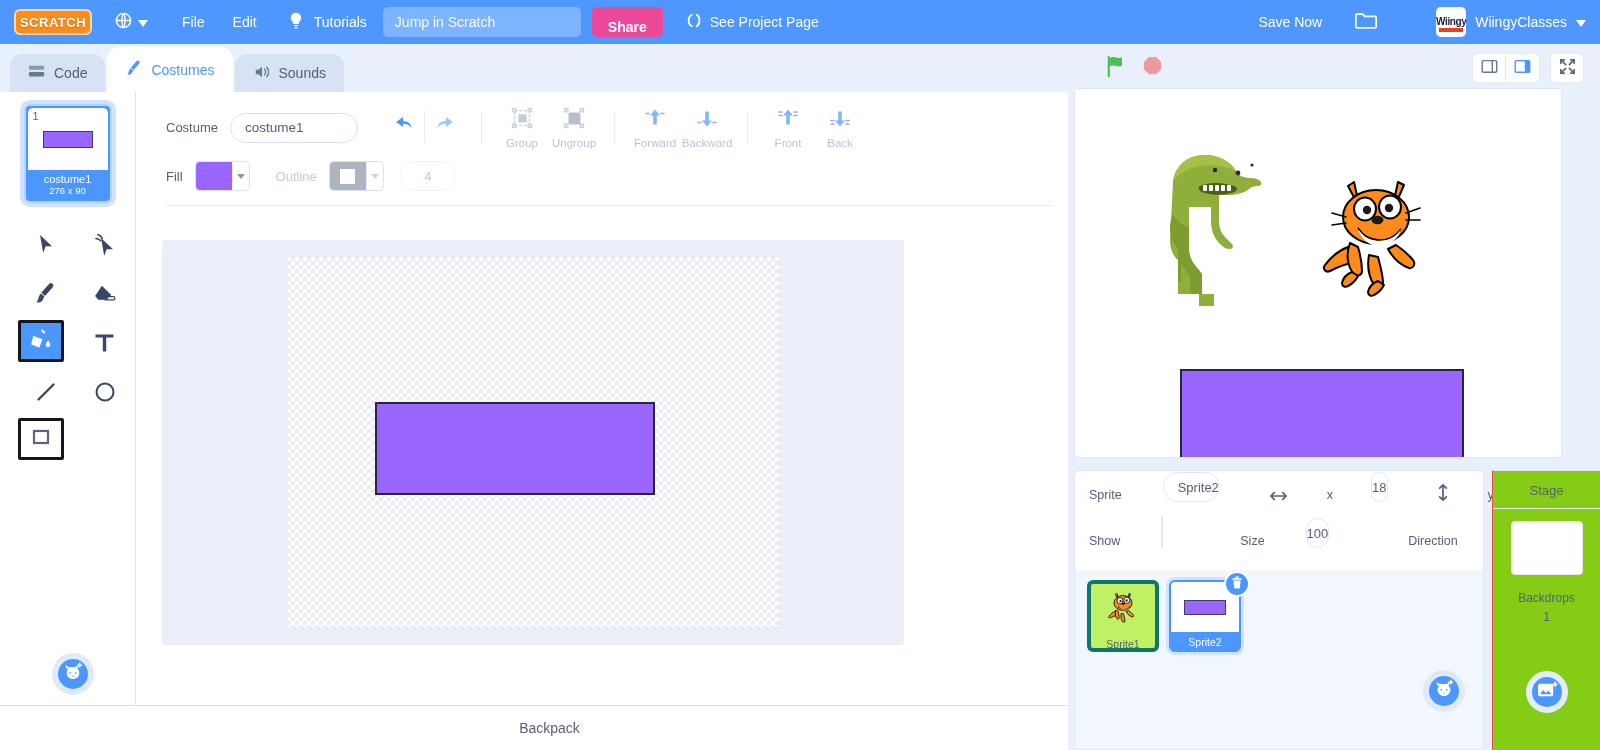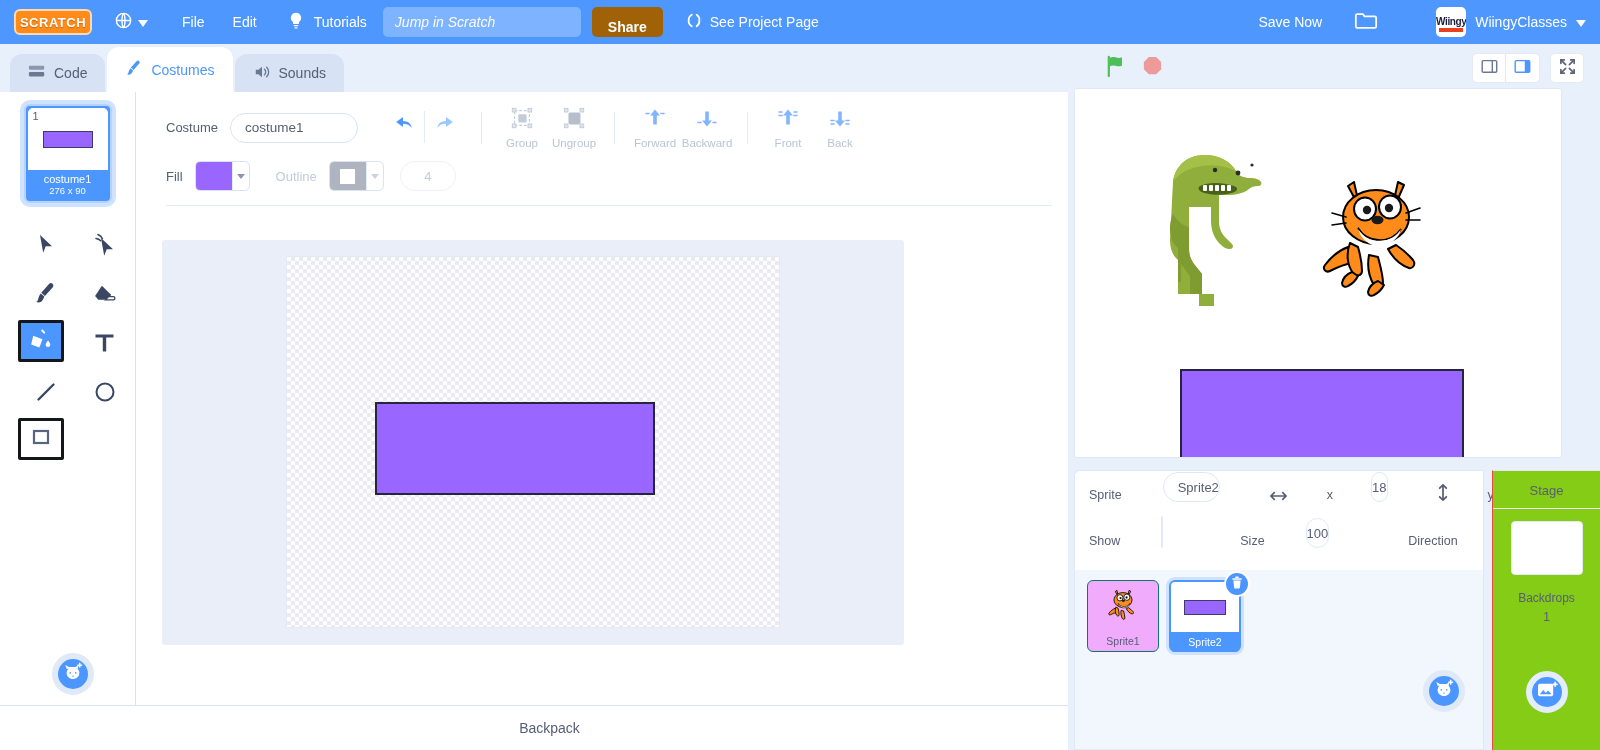--- a/index.html
+++ b/index.html
@@ -29,25 +29,24 @@
   .menu-item {
     color: #fff; font-size: 14px; padding: 6px 14px; cursor: pointer;
     border-radius: 4px; white-space: nowrap;
   }
   .menu-tutorials { display: flex; align-items: center; gap: 7px; margin-left: 16px; }
   .project-title {
     margin-left: 14px; width: 198px; height: 30px; border-radius: 5px;
     background: rgba(255,255,255,.28); border: none; color: #fff;
     font-size: 14px; padding: 0 12px; font-family: "Liberation Sans", sans-serif;
     outline: none;
-    font-style: italic;
   }
   .project-title::placeholder { color: #fff; opacity: .95; }
   .share-btn {
-    margin-left: 11px; background: #a16207; color: #fff; border: none;
+    margin-left: 11px; background: #ec4899; color: #fff; border: none;
     height: 30px; padding: 12px 16px; border-radius: 5px; font-size: 14px;
     font-weight: bold; cursor: pointer; font-family: "Liberation Sans", sans-serif;
   }
   .seeproject {
     margin-left: 11px; display: flex; align-items: center; gap: 8px;
     color: #fff; font-size: 14px; cursor: pointer; padding: 6px 12px;
     border-radius: 4px;
   }
   .spacer { flex: 1; }
   .savenow { color: #fff; font-size: 14px; cursor: pointer; padding: 6px 10px; }
@@ -262,21 +261,21 @@
     cursor: pointer; background: #fff;
   }
   .show-toggle div.on { border-right: 1px solid #e8eef7; }
 
   .sprite-list {
     position: absolute; left: 1074px; top: 570px; width: 410px; height: 180px;
     background: #f2f6fd; border: 1px solid #e0e8f5; border-top: none;
     padding: 10px 0 0 12px; display: flex; gap: 10px; align-items: flex-start;
   }
   .sprite-card {
-    width: 72px; height: 72px; background: #f0abfc; border: 1px solid #0f766e;
+    width: 72px; height: 72px; background: #bef264; border: 4px solid #0f766e;
     border-radius: 6px; position: relative; cursor: pointer; overflow: visible;
   }
   .sprite-card.selected {
     background: #fff; border: 2px solid #4c97ff; box-shadow: 0 0 0 3px #cfe2ff;
   }
   .sc-thumb {
     height: 50px; display: flex; align-items: center; justify-content: center;
   }
   .sc-name {
     font-size: 10.5px; color: #575e75; text-align: center; line-height: 20px;

